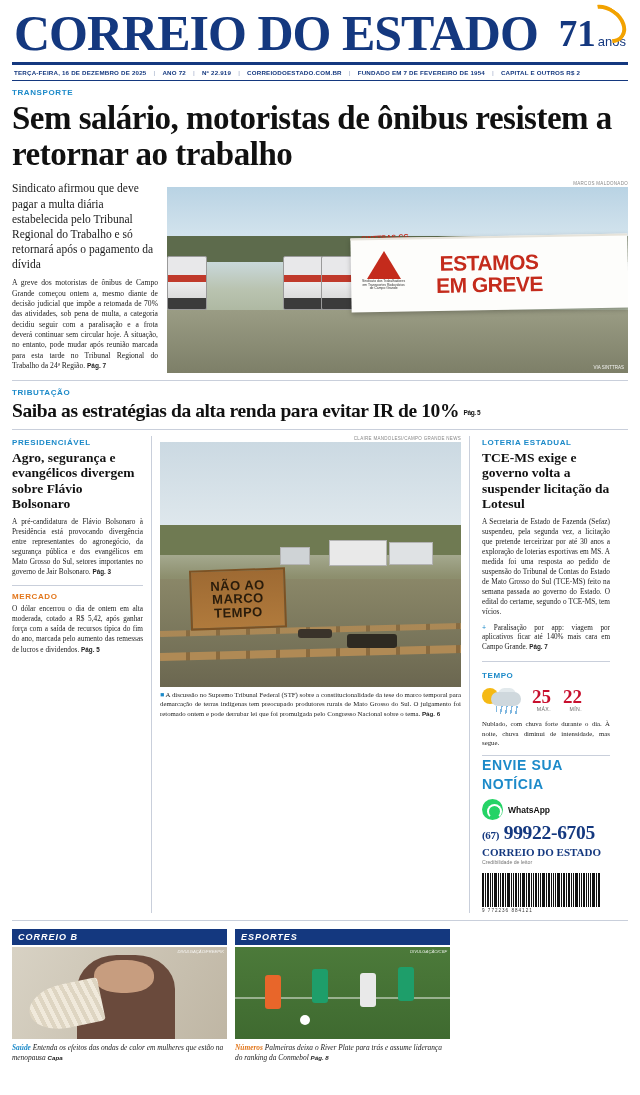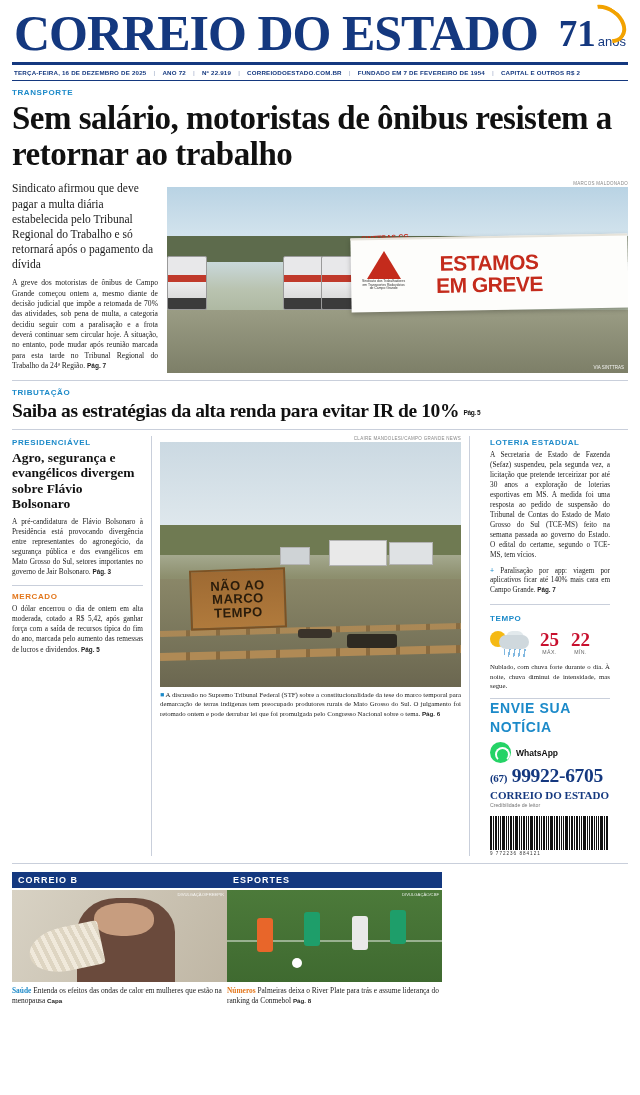--- a/index.html
+++ b/index.html
@@ -198,21 +198,21 @@
     color:#1c8ac9; letter-spacing:.6px; margin:9px 0 4px 0;
   }
   .tempo-row { display:flex; align-items:center; gap:8px; }
   .wicon { width:42px; height:30px; position:relative; }
   .wsun { position:absolute; left:0; top:4px; width:16px; height:16px; background:#f5b914; border-radius:50%; }
   .wcloud { position:absolute; left:9px; top:8px; width:30px; height:14px; background:#cfd8dd; border-radius:8px; }
   .wcloud2 { position:absolute; left:16px; top:4px; width:18px; height:13px; background:#e2e9ec; border-radius:8px; }
   .wrain { position:absolute; left:14px; top:22px; width:22px; height:8px;
            background: repeating-linear-gradient(100deg,#7fb7e0 0 1.5px,transparent 1.5px 5px); }
   .temps { display:flex; gap:12px; }
-  .tblock { text-align:center; }
+  .tblock { text-align:right; }
   .tnum { font-family:"Liberation Serif",serif; font-weight:bold; font-size:19px; color:#c8102e; line-height:1; }
   .tlbl { font-family:"Liberation Sans",sans-serif; font-size:5.2px; color:#666; letter-spacing:.4px; }
   .tempo-txt { font-size:6.8px; line-height:1.38; color:#222; margin-top:5px; text-align:justify; }
 
   
   .envie-kicker {
     font-family:"Liberation Sans",sans-serif; font-size:14px; font-weight:bold;
     color:#1c8ac9; letter-spacing:.6px; line-height:1.35; margin-bottom:5px;
   }
   .wa-row { display:flex; align-items:center; gap:5px; }
@@ -225,21 +225,21 @@
   .phone { font-family:"Liberation Serif",serif; font-weight:bold; font-size:19.5px; color:#14387f; margin-top:2px; letter-spacing:-0.3px; }
   .phone .ddd { font-size:11px; }
   .brandline { font-family:"Liberation Serif",serif; font-weight:bold; font-size:11px; color:#14387f; margin-top:2px; }
   .tagline { font-family:"Liberation Sans",sans-serif; font-size:5.2px; color:#777; margin-top:1px; }
 
   .barcode { margin-top:8px; display:flex; align-items:flex-end; gap:1px; height:34px; }
   .barcode i { display:block; width:1px; background:#111; height:100%; }
   .barcode-num { font-family:"Liberation Sans",sans-serif; font-size:4.6px; color:#333; letter-spacing:1px; margin-top:1px; }
 
   
-  .bottom { display:flex; padding:0 2px; margin-top:8px; }
+  .bottom { display:flex; gap:8px; padding:0 2px; margin-top:8px;font-style:italic; }
   .bb-col { width: 215px; }
   .bar-blue {
     background:#14387f; color:#fff; font-family:"Liberation Sans",sans-serif;
     font-size:9px; font-weight:bold; letter-spacing:1px; padding:3px 6px;
   }
   .bb-photo { position:relative; width:100%; height:92px; overflow:hidden; margin-top:2px; }
   .bb-credit { position:absolute; right:3px; top:2px; font-family:"Liberation Sans",sans-serif; font-size:4.2px; color:#fff; opacity:.85; z-index:3; }
   .photo-fan { background:linear-gradient(120deg,#d8d2c4,#bfb6a4); }
   .fan-woman { position:absolute; left:30%; top:8%; width:46%; height:92%; background:#6a4a3c; border-radius:40% 40% 0 0; }
   .fan-face { position:absolute; left:38%; top:14%; width:28%; height:36%; background:#c79d7f; border-radius:45%; }
@@ -378,22 +378,23 @@
           <span>TEMPO</span>
         </div>
       </div>
       <div class="cap-body">
         <span class="sq">■</span>
         <span>A discussão no Supremo Tribunal Federal (STF) sobre a constitucionalidade da tese do marco temporal para demarcação de terras indígenas tem preocupado produtores rurais de Mato Grosso do Sul. O julgamento foi retomado ontem e pode derrubar lei que foi promulgada pelo Congresso Nacional sobre o tema.</span>
         <span class="pag">Pág. 6</span>
       </div>
     </div>
 
-    <div class="col-r vline" style="padding-left:20px">
+    <div class="col-r vline" style="padding-left:12px">
       <div class="kicker" style="margin:2px 0 3px 0">LOTERIA ESTADUAL</div>
+      <div class="sub-head">TCE-MS exige e governo volta a suspender licitação da Lotesul</div>
       <div class="body-txt">
         <span>A Secretaria de Estado de Fazenda (Sefaz) suspendeu, pela segunda vez, a licitação que pretende terceirizar por até 30 anos a exploração de loterias esportivas em MS. A medida foi uma resposta ao pedido de suspensão do Tribunal de Contas do Estado de Mato Grosso do Sul (TCE-MS) feito na semana passada ao governo do Estado. O edital do certame, segundo o TCE-MS, tem vícios.</span>
       </div>
       <div class="bullet-note">
         <span class="plus">+</span>
         <span>Paralisação por app: viagem por aplicativos ficar até 140% mais cara em Campo Grande.</span>
         <span class="pag" style="font-family:'Liberation Sans',sans-serif;font-weight:bold;font-size:6.3px">Pág. 7</span>
       </div>
 
       <div class="rule-sec" style="margin:8px 0 0 0"></div>

